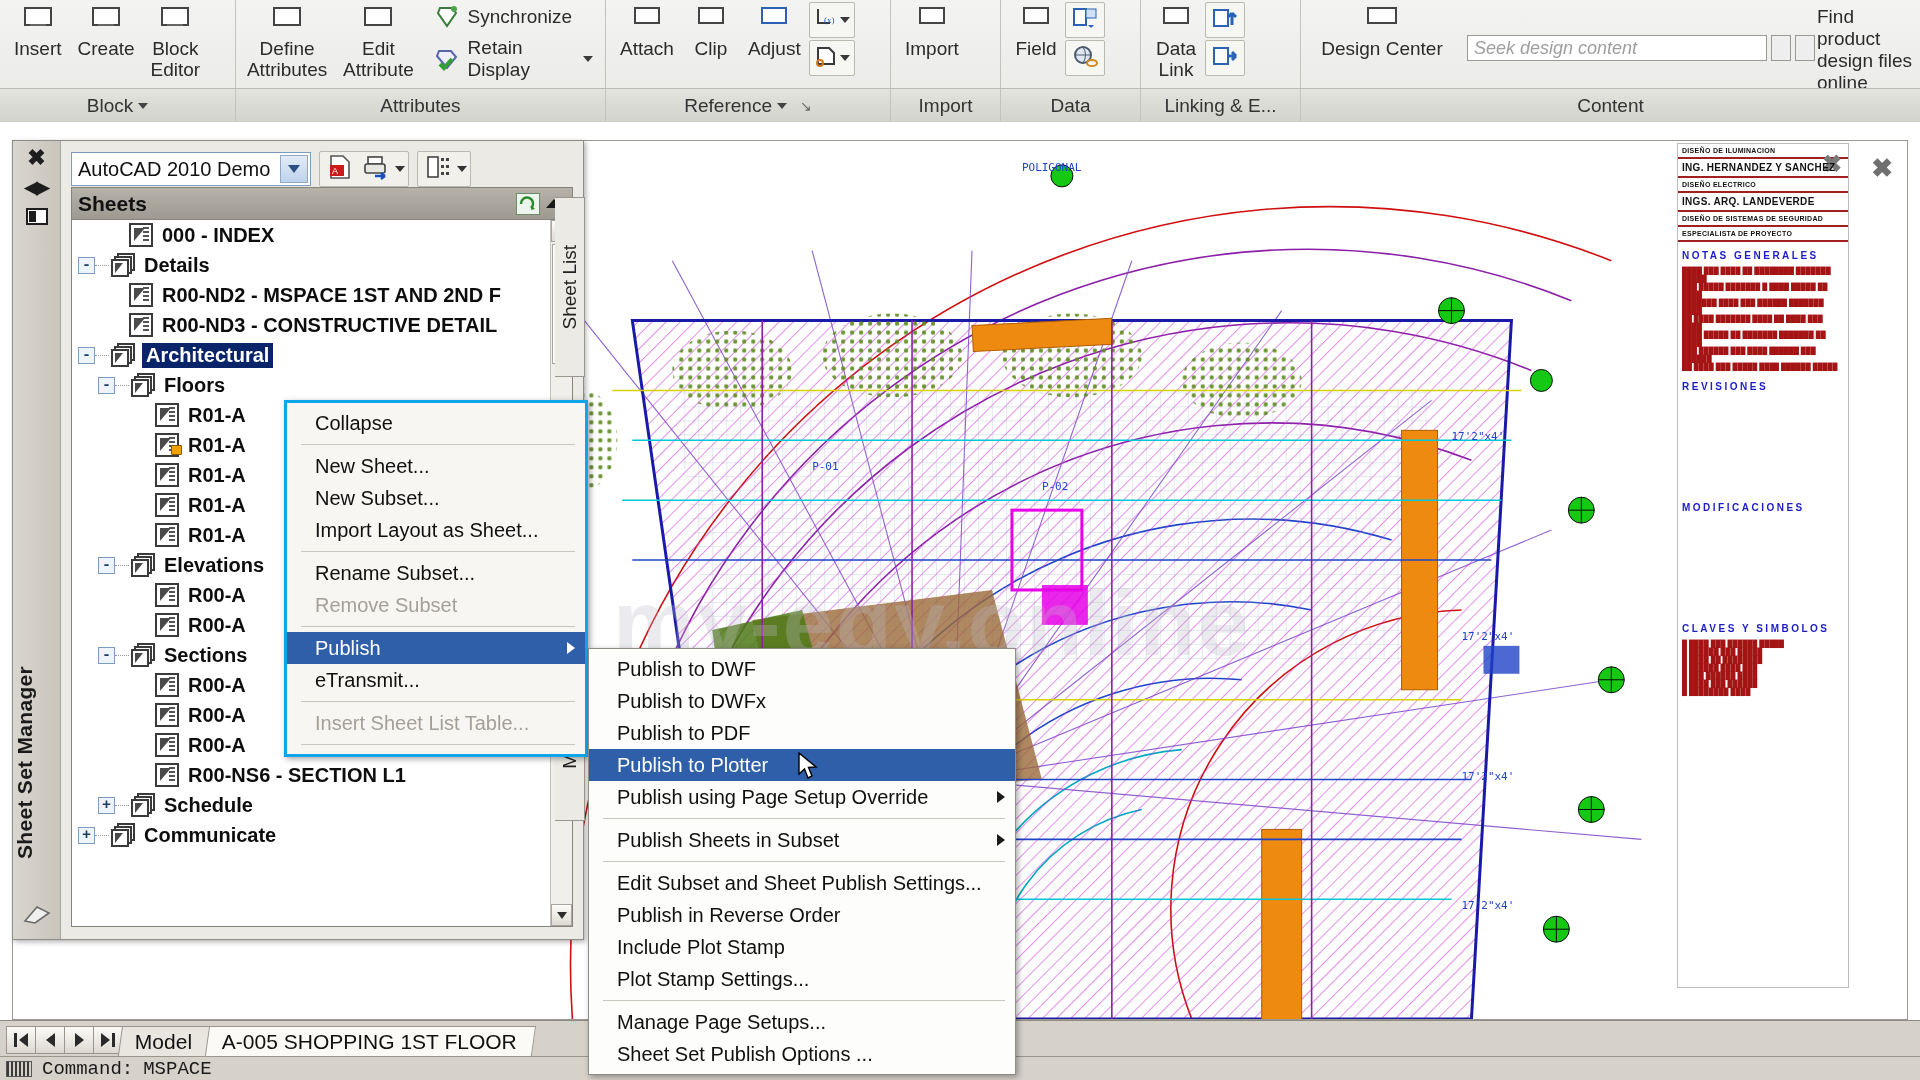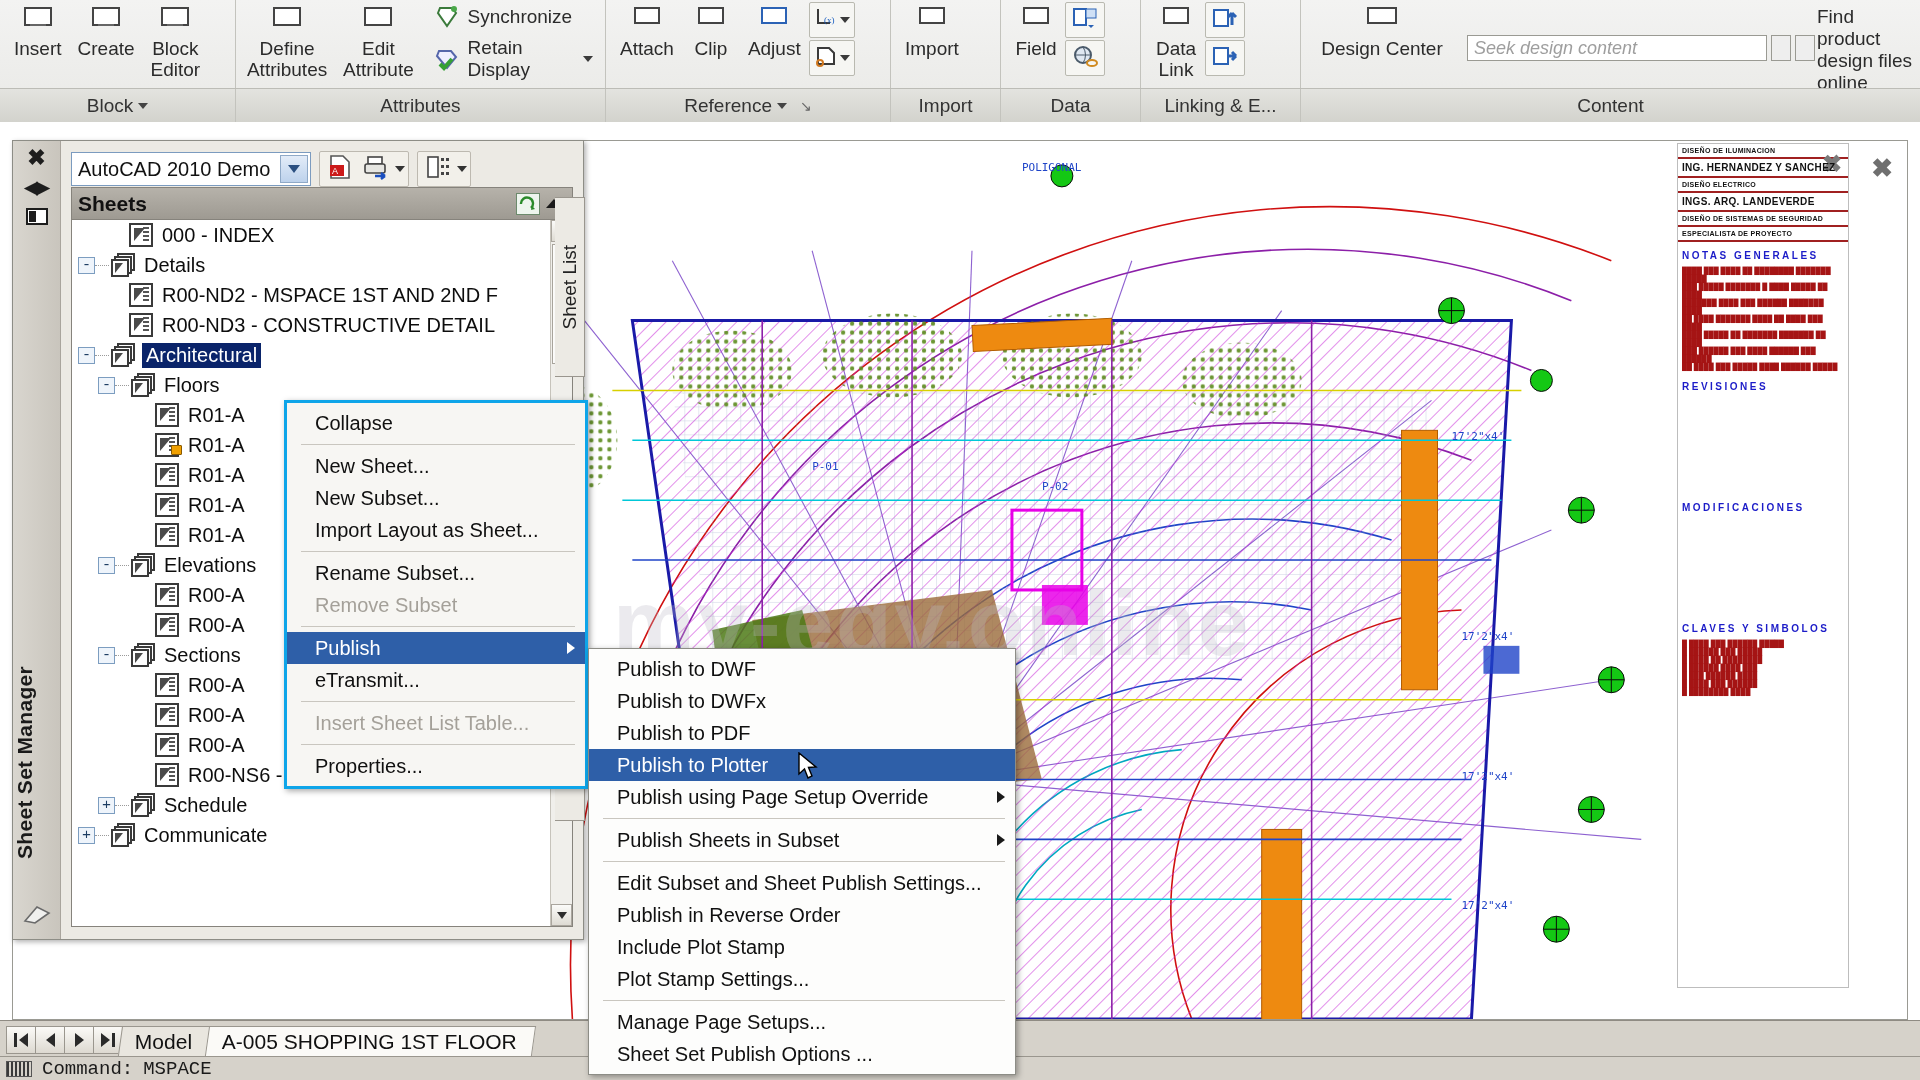--- a/index.html
+++ b/index.html
@@ -188,21 +188,21 @@
   .collapse-car { width:0;height:0;border-left:8px solid transparent;border-right:8px solid transparent;border-bottom:9px solid #1a1a1a; margin-right:4px;}
 
   .tree-wrap {
     flex: 1; background: #fff; border: 1px solid #86837c;
     position: relative; overflow: hidden;
     margin-bottom: 12px;
   }
   .tree { position: absolute; left: 0; top: 0; right: 22px; bottom: 0; overflow: hidden; }
   .trow {
     height: 30px; display: flex; align-items: center; font-size: 20px; color: #0d0d0d;
-    white-space: nowrap; position: relative;
+    white-space: nowrap; position: relative; font-weight: bold;
   }
   .trow .exp {
     width: 17px; height: 17px; border: 1px solid #7c9dc0; background: #eef4fb;
     display: flex; align-items: center; justify-content: center;
     font-size: 15px; line-height: 13px; color: #1d3d63; font-family: "Liberation Mono", monospace;
     flex: 0 0 17px;
   }
   .trow .dotline { flex: 0 0 14px; height: 1px; border-top: 1px dotted #9a9a9a; }
   .sheet-ic {
     width: 24px; height: 24px; flex: 0 0 24px; border: 2px solid #3a3a3a; background: #fff;
@@ -1115,23 +1115,20 @@
         <i class="sub-ar"></i>
       </div>
       <div class="mi">
         <span>eTransmit...</span>
       </div>
       <div class="msep"></div>
       <div class="mi disabled">
         <span>Insert Sheet List Table...</span>
       </div>
       <div class="msep"></div>
-      <div class="mi">
-        <span>Properties...</span>
-      </div>
     </div>
 
   <div class="submenu" id="submenu">
       <div class="mi">
         <span>Publish to DWF</span>
       </div>
       <div class="mi">
         <span>Publish to DWFx</span>
       </div>
       <div class="mi">

